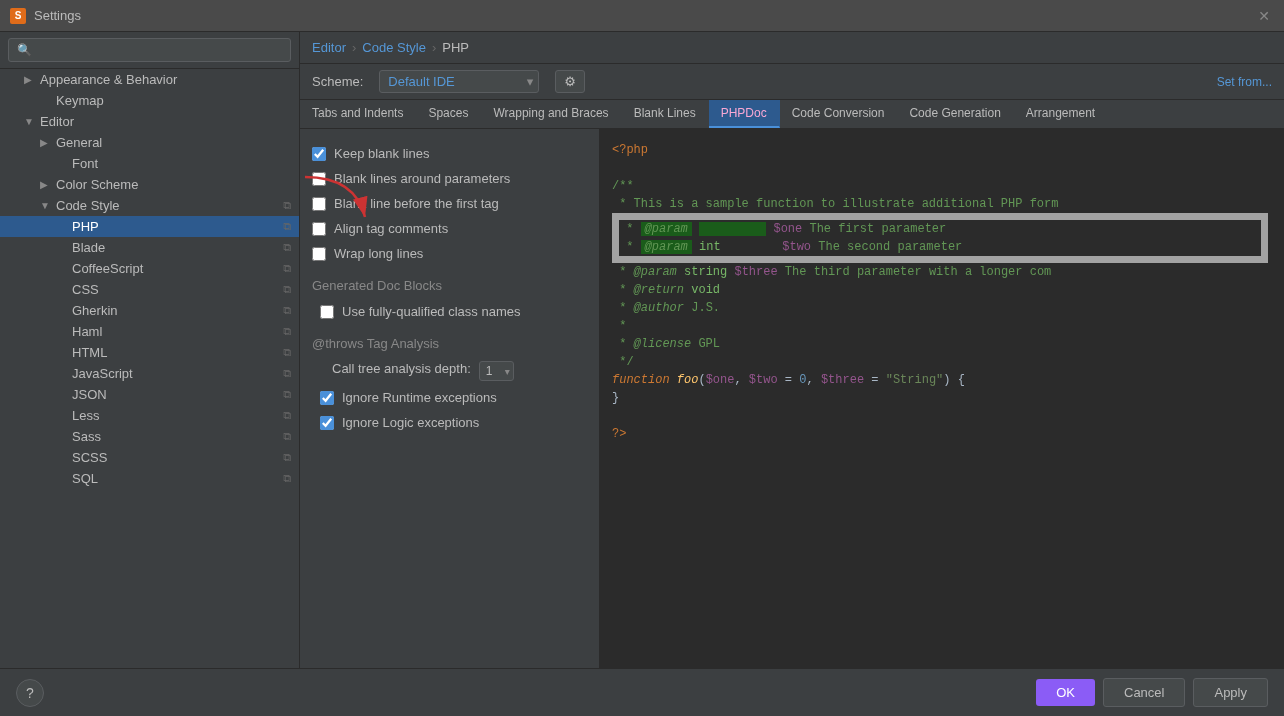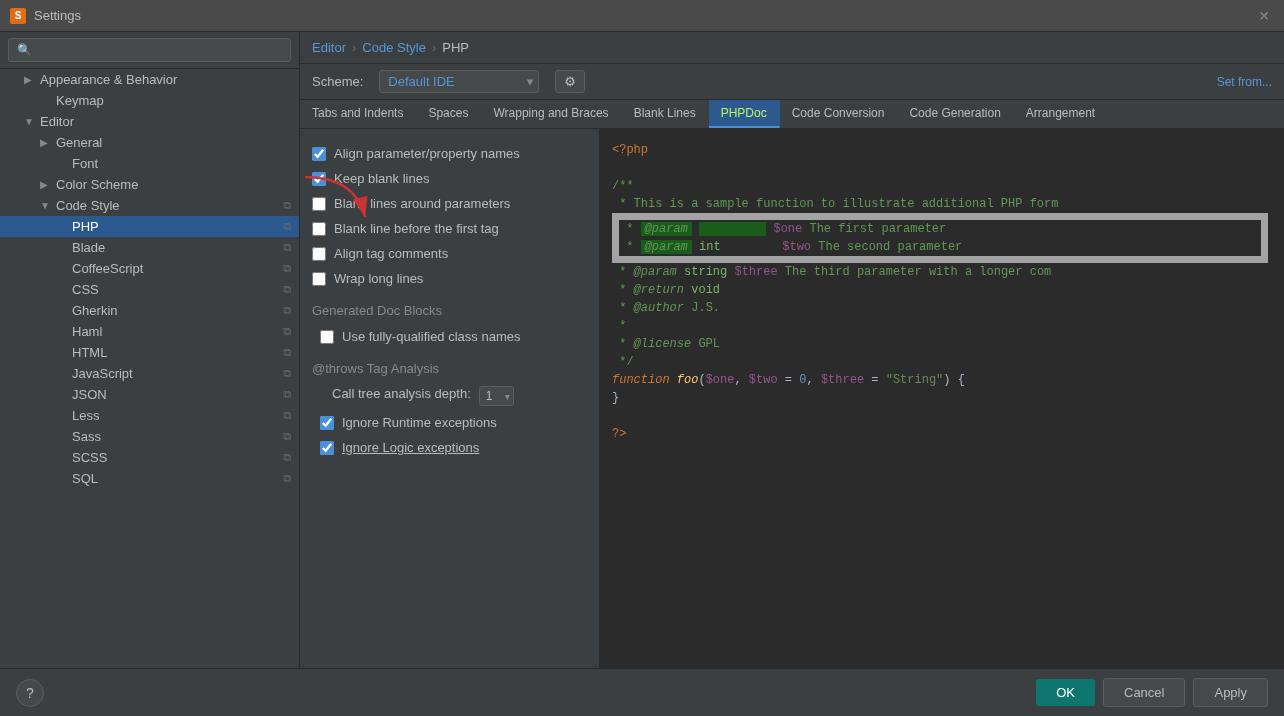--- a/index.html
+++ b/index.html
@@ -171,21 +171,21 @@
     .tab {
       padding: 6px 12px;
       cursor: pointer;
       font-size: 12px;
       color: #bbbbbb;
       border-right: 1px solid transparent;
       white-space: nowrap;
     }
     .tab.active {
       background: #2d5a8e;
-      color: #bef264;
+      color: #f9a8d4;
       border-bottom: 2px solid #4a90d9;
     }
 
     
     .tab-content {
       display: flex;
       flex: 1;
       overflow: hidden;
     }
 
@@ -294,21 +294,21 @@
       gap: 8px;
     }
     .btn {
       padding: 6px 20px;
       border-radius: 3px;
       cursor: pointer;
       font-size: 13px;
       border: none;
     }
     .btn-primary {
-      background: #0f766e;
+      background: #8b5cf6;
       color: white;
     }
     .btn-secondary {
       background: #45494a;
       color: #bbbbbb;
       border: 1px solid #5a5d60;
     }
     .help-btn {
       width: 28px; height: 28px;
       border-radius: 50%;
@@ -473,24 +473,20 @@
         <div class="tab active">PHPDoc</div>
         <div class="tab">Code Conversion</div>
         <div class="tab">Code Generation</div>
         <div class="tab">Arrangement</div>
       </div>
 
       <div class="tab-content">
 
         <div class="settings-panel">
 
-          <div class="setting-item">
-            <input type="checkbox" id="align-params" checked="" style="">
-            <label for="align-params">Align parameter/property names</label>
-          </div>
           <div class="setting-item">
             <input type="checkbox" id="keep-blank" checked="" style="">
             <label for="keep-blank">Keep blank lines</label>
           </div>
           <div class="setting-item">
             <input type="checkbox" id="blank-around-params" style="">
             <label for="blank-around-params">Blank lines around parameters</label>
           </div>
           <div class="setting-item">
             <input type="checkbox" id="blank-before-tag" style="">
@@ -519,21 +515,21 @@
                 <option>1</option>
                 <option>2</option>
                 <option>3</option>
               </select>
             </div>
           </div>
           <div class="setting-item" style="padding-left:8px;">
             <input type="checkbox" id="ignore-runtime" checked="" style="">
             <label for="ignore-runtime">Ignore Runtime exceptions</label>
           </div>
-          <div class="setting-item" style="padding-left:8px;text-decoration:underline;">
+          <div class="setting-item" style="padding-left:8px;">
             <input type="checkbox" id="ignore-logic" checked="" style="">
             <label for="ignore-logic">Ignore Logic exceptions</label>
           </div>
         </div>
 
         <div class="code-preview">
           <div><span class="php-tag">&lt;?php</span></div>
           <div>&nbsp;</div>
           <div><span class="php-comment-slash">/**</span></div>
           <div><span class="php-comment-text">&nbsp;* This is a sample function to illustrate additional PHP form</span></div>

